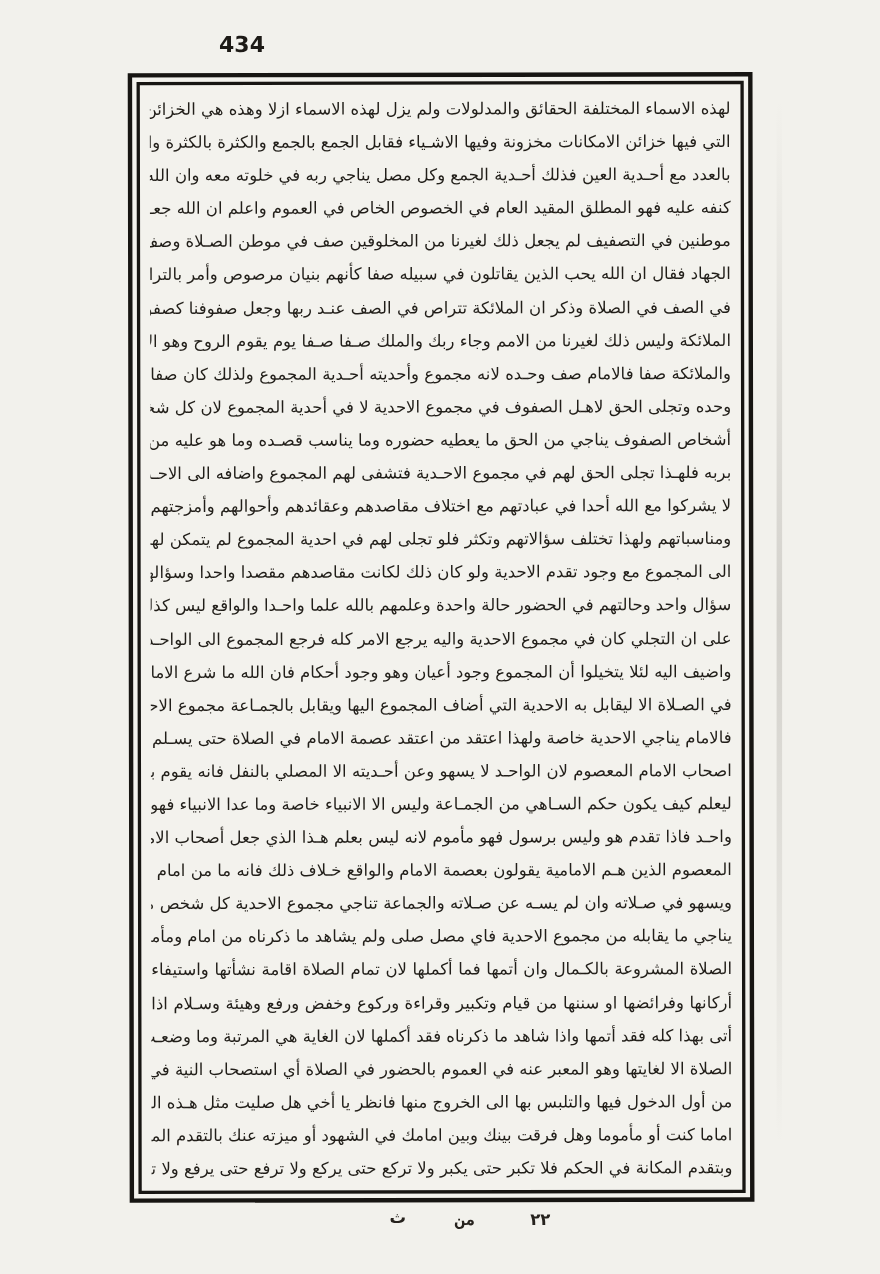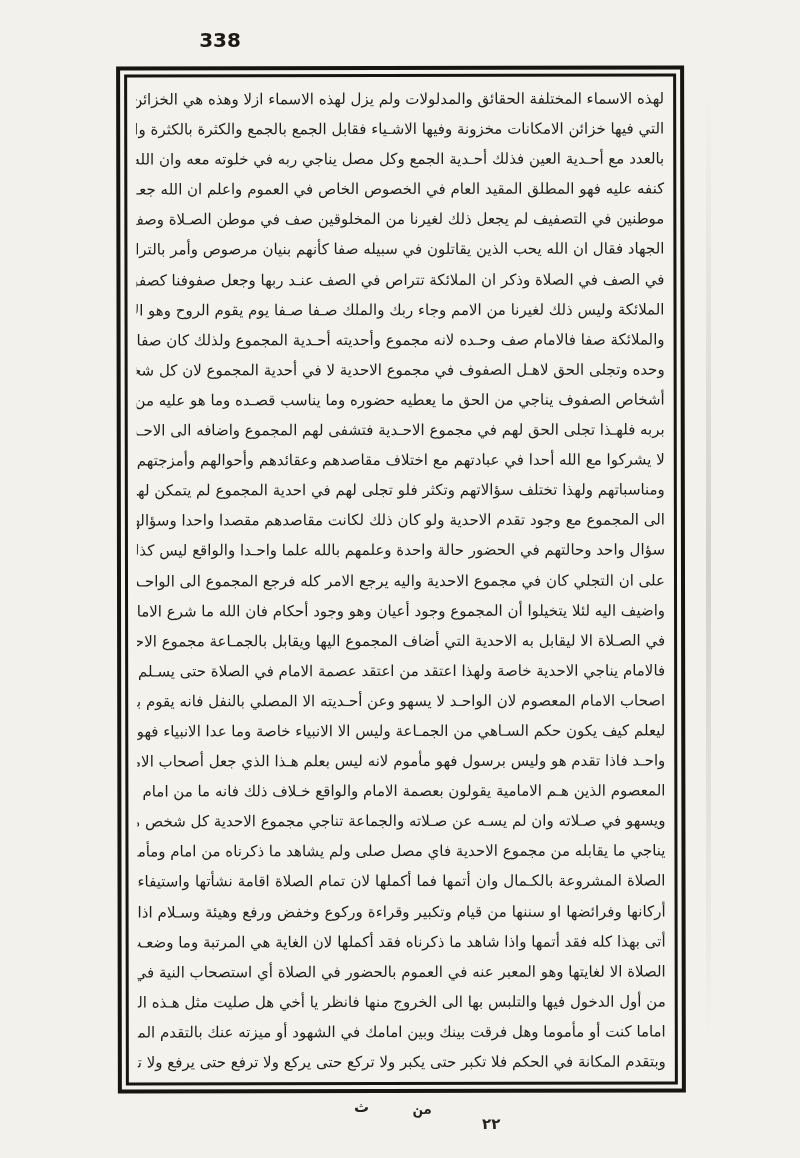--- a/index.html
+++ b/index.html
@@ -53,28 +53,28 @@
     letter-spacing: 0px;
   }
   
   .textline::after { content: ""; display: inline-block; width: 0; }
 
   .footer-marks { position: absolute; top: 1098px; left: 0; width: 800px; height: 30px; }
   .footer-mark {
     position: absolute; direction: rtl;
     font-size: 15px; font-weight: bold; color: #26221d;
   }
-  .footer-mark.m1 { left: 482px; top: 17px; }
+  .footer-mark.m1 { left: 482px; top: 2px; }
   .footer-mark.m2 { left: 414px; top: 2px; font-family: Liberation Mono, monospace; }
   .footer-mark.m3 { left: 354px; top: 0px; }
 </style>
 </head>
 <body>
 
-<div class="page-number">338</div>
+<div class="page-number">434</div>
 
 <div class="scan-artifact-right"></div>
 
 <div class="frame-outer">
   <div class="frame-inner">
     <div class="text-block">
         <div class="textline">لهذه الاسماء المختلفة الحقائق والمدلولات ولم يزل لهذه الاسماء ازلا وهذه هي الخزائن الالهية</div>
         <div class="textline">التي فيها خزائن الامكانات مخزونة وفيها الاشـياء فقابل الجمع بالجمع والكثرة بالكثرة والعـدد</div>
         <div class="textline">بالعدد مع أحـدية العين فذلك أحـدية الجمع وكل مصل يناجي ربه في خلوته معه وان الله واضع</div>
         <div class="textline">كنفه عليه فهو المطلق المقيد العام في الخصوص الخاص في العموم واعلم ان الله جعـل لنا</div>

